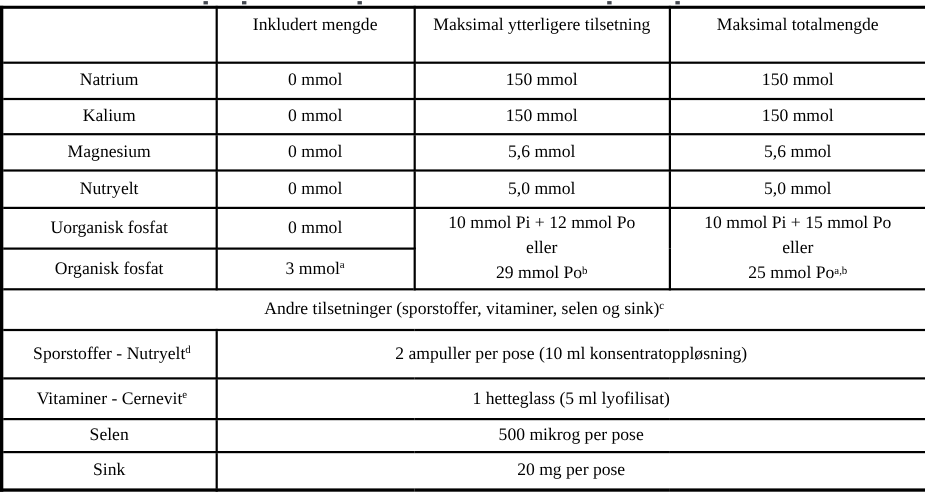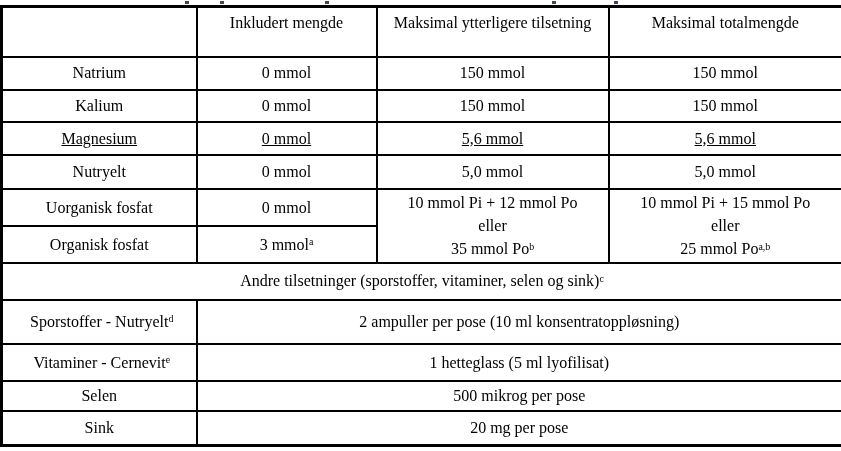--- a/index.html
+++ b/index.html
@@ -56,21 +56,21 @@
   col.c3 { width: 232px; }
   col.c4 { width: 234px; }
 
   tr.r-header { height: 50px; }
   tr.r-header td {
     vertical-align: top;
     padding-top: 5px;
   }
   tr.r-na   { height: 33px; }
   tr.r-k    { height: 32px; margin-top: 48px; }
-  tr.r-mg   { height: 33px; text-decoration: underline; }
+  tr.r-mg   { height: 33px; }
   tr.r-ca   { height: 34px; }
   tr.r-uorg { height: 37px; }
   tr.r-org  { height: 36px; }
   tr.r-sect { height: 37px; }
   tr.r-spor { height: 44px; }
   tr.r-vit  { height: 37px; margin-top: 31px; }
   tr.r-sel  { height: 30px; }
   tr.r-sink { height: 34px; }
 
   tr.r-sect td {
@@ -148,21 +148,21 @@
         <td>5,0 mmol</td>
         <td>5,0 mmol</td>
       </tr>
 
       <tr class="r-uorg">
         <td>Uorganisk fosfat</td>
         <td>0 mmol</td>
         <td rowspan="2" class="multiline">
           <span>10 mmol Pi + 12 mmol Po</span><br>
           <span>eller</span><br>
-          <span>35 mmol Po</span><sup>b</sup>
+          <span>29 mmol Po</span><sup>b</sup>
         </td>
         <td rowspan="2" class="multiline">
           <span>10 mmol Pi + 15 mmol Po</span><br>
           <span>eller</span><br>
           <span>25 mmol Po</span><sup>a,b</sup>
         </td>
       </tr>
 
       <tr class="r-org">
         <td>Organisk fosfat</td>

